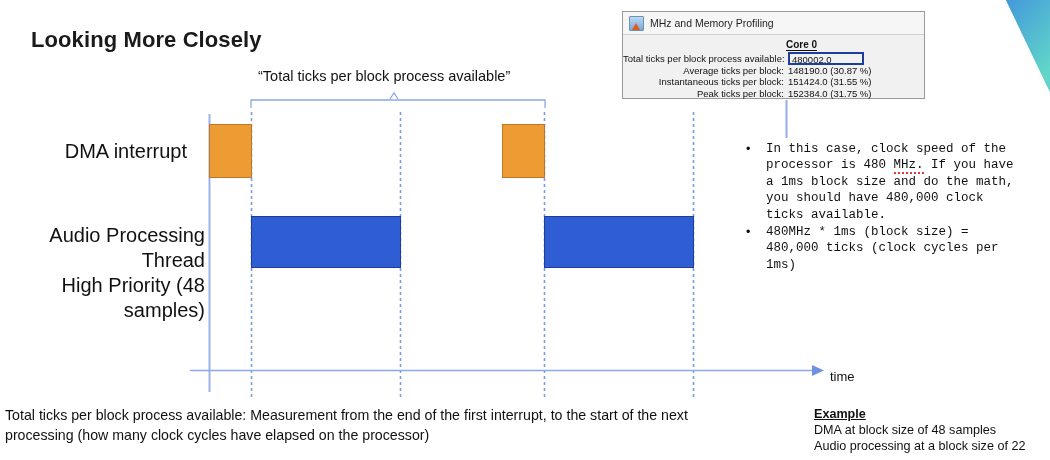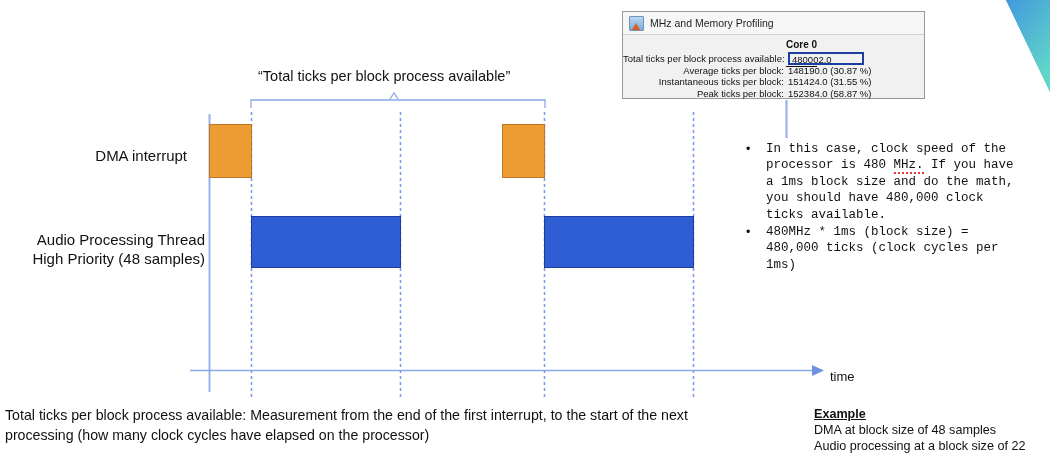--- a/index.html
+++ b/index.html
@@ -21,21 +21,21 @@
 
   
   .slide-title{
     position:absolute;left:31px;top:27px;
     font-size:22px;font-weight:bold;letter-spacing:0.1px;
     color:#1a1a1a;white-space:nowrap;
   }
 
   
   .row-label{
-    position:absolute;text-align:right;font-size:15px;color:#111;line-height:1.25;margin-top:8px;
+    position:absolute;text-align:right;font-size:20px;color:#111;line-height:1.25;
   }
   #lbl-dma{left:30px;top:139px;width:157px;}
   #lbl-audio{left:18px;top:223px;width:187px;}
 
   
   .bracket-caption{
     position:absolute;left:258px;top:68px;width:300px;text-align:left;
     font-size:14.5px;color:#111;white-space:nowrap;
   }
 
@@ -76,21 +76,21 @@
     content:"";position:absolute;left:2px;bottom:0px;
     width:0;height:0;border-left:4px solid transparent;border-right:4px solid transparent;
     border-bottom:7px solid #e05a1f;
   }
   .prof-title{font-size:10.5px;color:#1f1f1f;}
   .prof-body{
     position:relative;padding:4px 8px 2px 4px;background:#f1f1f1;height:63px;box-sizing:border-box;
   }
   .prof-core-head{
     position:absolute;left:163px;top:4px;font-size:10px;font-weight:bold;color:#111;
-    border-bottom:1px solid #111;padding-bottom:16px;
+    border-bottom:1px solid #111;padding-bottom:0px;
   }
   .prof-rows{position:absolute;left:0;top:18px;width:100%;}
   .prof-row{display:flex;font-size:9.5px;color:#111;line-height:11.6px;height:11.6px;}
   .prof-row .k{width:161px;text-align:right;padding-right:4px;white-space:nowrap;}
   .prof-row .v{white-space:nowrap;}
   .prof-row.first .v{
     border:2px solid #1a3fa0;padding:0 30px 0 2px;margin-top:-1px;line-height:11px;
   }
 
   
@@ -124,20 +124,21 @@
         <linearGradient id="cg" x1="0" y1="0" x2="0.55" y2="1">
           <stop offset="0%" stop-color="#4399dc"></stop>
           <stop offset="100%" stop-color="#61d6c8"></stop>
         </linearGradient>
       </defs>
       <path d="M36,0 L80,0 L80,95 Q80,95 80,95 L80,92 Z M36,0 L80,0 L80,92 Z" fill="url(#cg)"></path>
       <path d="M36,0 L80,0 L80,92 Z" fill="url(#cg)"></path>
     </svg>
   </div>
 
+  <div class="slide-title">Looking More Closely</div>
 
   <div class="bracket-caption">“Total ticks per block process available”</div>
 
   <svg class="diagram">
 
     <g>
       <path d="M251,108 L251,100 L394,100 L394,95 L394,100 L545,100 L545,108" fill="none" stroke="#8aa9e8" stroke-width="1.3"></path>
       <path d="M394,100 L398,93 L390,93 Z" fill="#ffffff" stroke="none"></path>
       <path d="M390,99 L394,93 L398,99" fill="none" stroke="#8aa9e8" stroke-width="1.3"></path>
     </g>
@@ -183,21 +184,21 @@
         <div class="prof-row">
           <span class="k">Average ticks per block:</span>
           <span class="v">148190.0 (30.87 %)</span>
         </div>
         <div class="prof-row">
           <span class="k">Instantaneous ticks per block:</span>
           <span class="v">151424.0 (31.55 %)</span>
         </div>
         <div class="prof-row">
           <span class="k">Peak ticks per block:</span>
-          <span class="v">152384.0 (58.87 %)</span>
+          <span class="v">152384.0 (31.75 %)</span>
         </div>
       </div>
     </div>
   </div>
 
   <div class="bullets">
     <div class="bullet">
       <span class="dot">•</span>
       <span class="txt"><span>In this case, clock speed of the processor is 480 </span><span class="sp-err">MHz.</span><span>  If you have a 1ms block size and do the math, you should have 480,000 clock ticks available.</span></span>
     </div>

